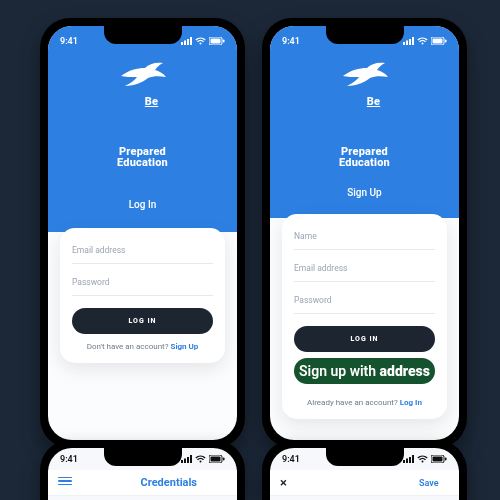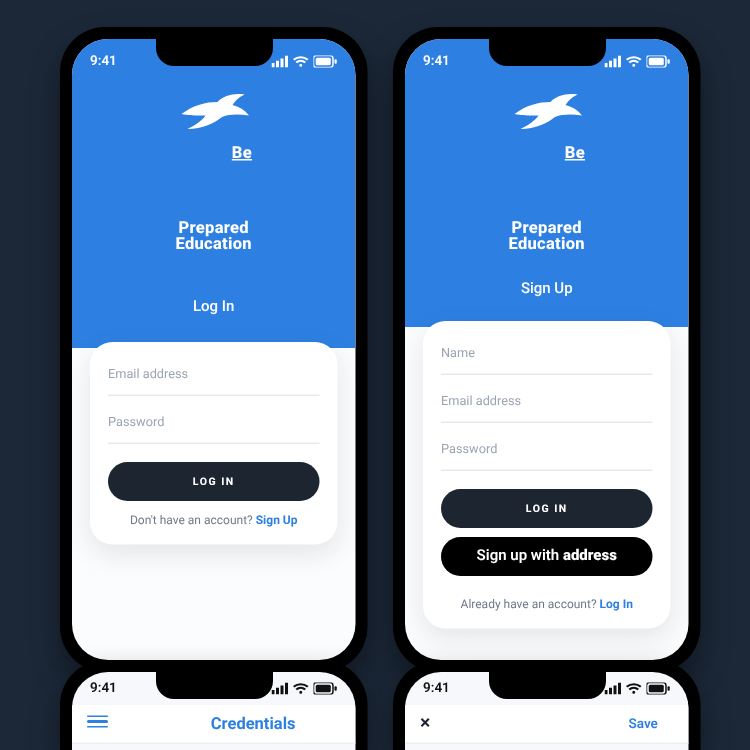--- a/index.html
+++ b/index.html
@@ -30,42 +30,42 @@
   }
   .statusbar .right { display:flex; gap:3px; align-items:center; }
   .sig, .wifi, .batt { display:inline-block; }
 
   .hero {
     background:#2d80e2; color:#fff; text-align:center;
     padding:4px 0 16px 0; display:flex; flex-direction:column; align-items:center;
   }
   .logo { margin-top:10px; margin-bottom:8px; }
   .brand { font-size:11px; font-weight:800; line-height:1.05; letter-spacing:.2px; }
-  .brand .l1 { display:block; padding-left:18px; text-align:right;text-decoration:underline; }
+  .brand .l1 { display:block; padding-left:18px; text-align:center;text-decoration:underline; }
   .brand .l2 { display:block;margin-top:38px; }
   .screen-title { font-size:10px; font-weight:500; margin-top:30px; margin-bottom:4px; }
 
   .card {
     background:#fff; margin:-4px 12px 0 12px; border-radius:15px;
     box-shadow:0 6px 18px rgba(20,30,50,.10);
     padding:10px 12px 12px 12px; display:flex; flex-direction:column; gap:6px;
     position:relative; z-index:5;
   }
   .field {
     border:none; border-bottom:1px solid #e6e9ee; height:26px;
     font-size:8.5px; color:#202733; outline:none; background:transparent;
   }
   .field::placeholder { color:#9aa4b2; }
   .btn {
     border:none; border-radius:18px; height:26px; font-size:7px;
     font-weight:800; letter-spacing:1px; cursor:pointer; color:#fff;
     display:flex; align-items:center; justify-content:center;
   }
   .btn-dark { background:#1d2531; }
-  .btn-fb   { background:#000000; font-weight:600; letter-spacing:0; font-size:10px; }
+  .btn-fb   { background:#14532d; font-weight:600; letter-spacing:0; font-size:14px; }
   .foot { font-size:8px; color:#6f7a8b; text-align:center; margin-top:2px; }
   .foot .link { color:#2d80e2; font-weight:700; }
 
   
   .phone2 {
     position:absolute; width:205px; height:60px; bottom:-0px;
     background:#000; border-radius:30px 30px 0 0; padding:8px 8px 0 8px;
     box-shadow:0 10px 20px rgba(0,0,0,.4);
   }
   .phone2.left  { left:40px; }

